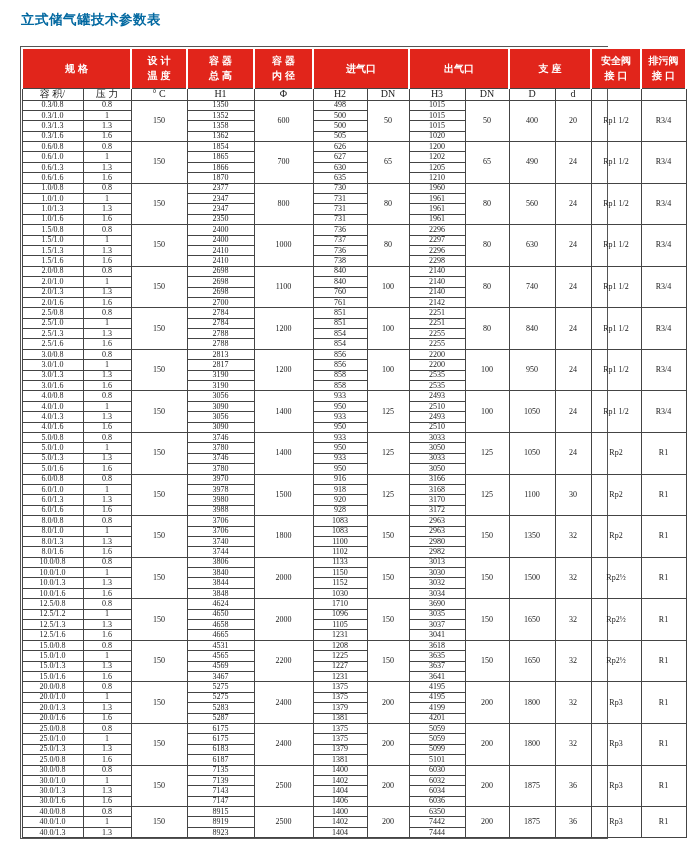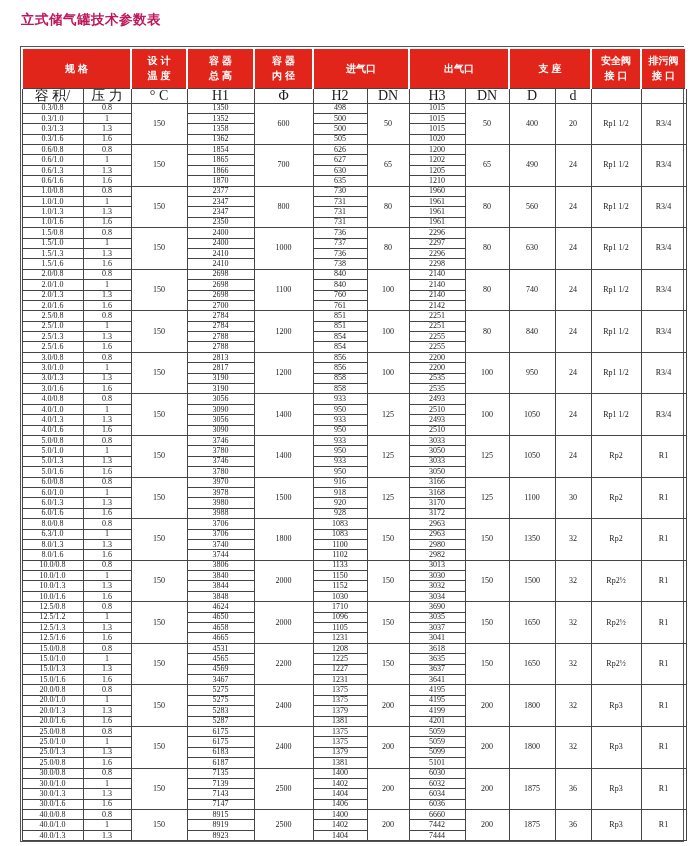--- a/index.html
+++ b/index.html
@@ -10,27 +10,27 @@
     position: relative;
     overflow: hidden;
     font-family: "Liberation Serif", "DejaVu Serif", serif;
   }
   .page-title {
     position: absolute;
     left: 21px; top: 11px;
     font-family: "Liberation Sans", "DejaVu Sans", sans-serif;
     font-size: 13.5px;
     font-weight: bold;
-    color: #be185d;
+    color: #0369a1;
     letter-spacing: 0.5px;
   }
   .table-wrap {
     position: absolute;
     left: 20px; top: 46px;
-    width: 664px;
+    width: 588px;
     border: 1px solid #555;
   }
   table {
     border-collapse: collapse;
     table-layout: fixed;
     width: 100%;
   }
   thead th {
     background: #e1251b;
     color: #ffffff;
@@ -39,21 +39,21 @@
     line-height: 15px;
     border: 2px solid #ffffff;
     border-bottom: 0;
     vertical-align: middle;
     padding: 0;
     height: 40px;
     font-family: "Liberation Sans", "DejaVu Sans", sans-serif;
   }
   tr.subheader td {
     height: 12px;
-    font-size: 14px;
+    font-size: 10px;
   }
   td {
     border: 1px solid #444;
     text-align: center;
     vertical-align: middle;
     font-size: 8px;
     line-height: 1;
     height: 10.4px;
     padding: 0;
     color: #1a1a1a;
@@ -504,21 +504,21 @@
           <td>1083</td>
           <td rowspan="4">150</td>
           <td>2963</td>
           <td rowspan="4">150</td>
           <td rowspan="4">1350</td>
           <td rowspan="4">32</td>
           <td rowspan="4">Rp2</td>
           <td rowspan="4">R1</td>
         </tr>
         <tr>
-          <td>6.3/1.0</td>
+          <td>8.0/1.0</td>
           <td>1</td>
           <td>3706</td>
           <td>1083</td>
           <td>2963</td>
         </tr>
         <tr>
           <td>8.0/1.3</td>
           <td>1.3</td>
           <td>3740</td>
           <td>1100</td>
@@ -748,21 +748,21 @@
           <td>6036</td>
         </tr>
         <tr>
           <td>40.0/0.8</td>
           <td>0.8</td>
           <td rowspan="3">150</td>
           <td>8915</td>
           <td rowspan="3">2500</td>
           <td>1400</td>
           <td rowspan="3">200</td>
-          <td>6660</td>
+          <td>6350</td>
           <td rowspan="3">200</td>
           <td rowspan="3">1875</td>
           <td rowspan="3">36</td>
           <td rowspan="3">Rp3</td>
           <td rowspan="3">R1</td>
         </tr>
         <tr>
           <td>40.0/1.0</td>
           <td>1</td>
           <td>8919</td>

